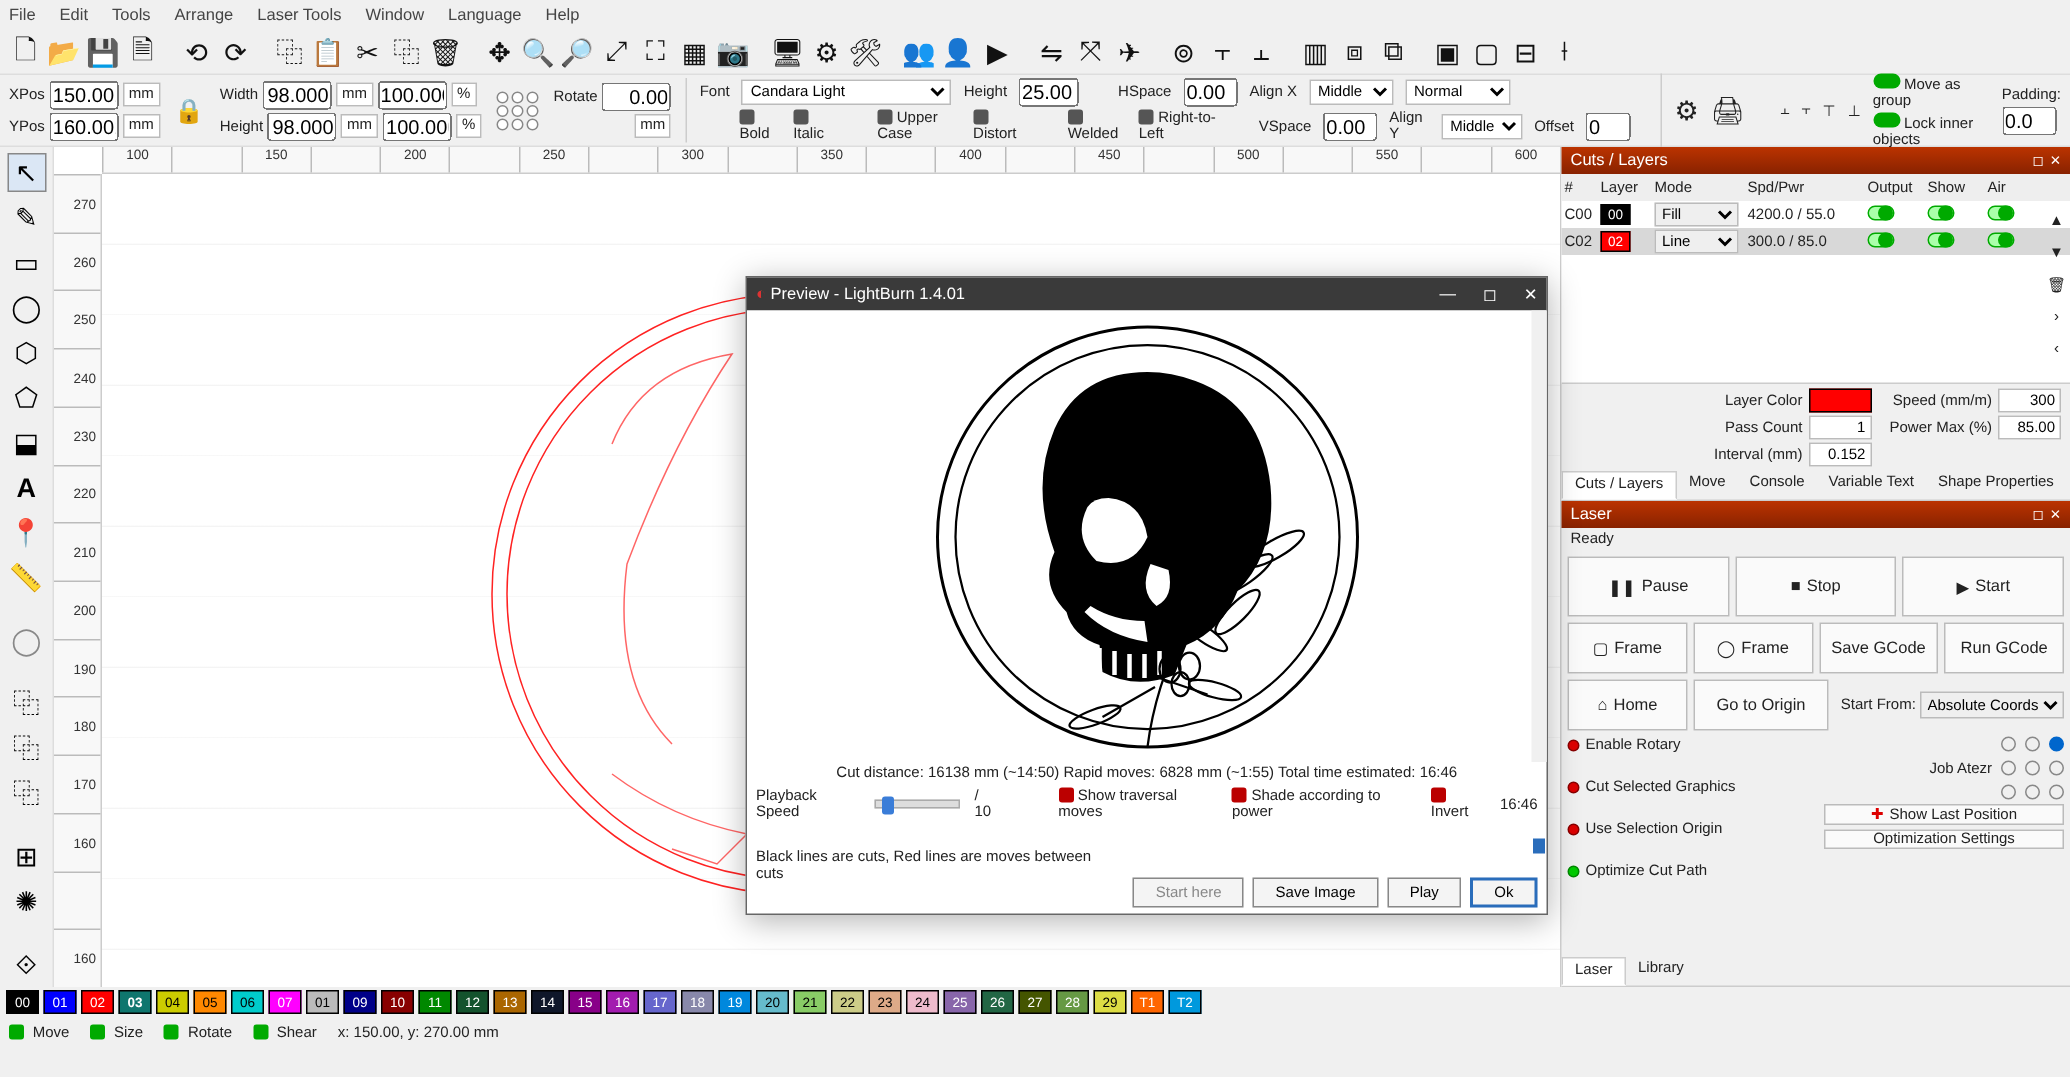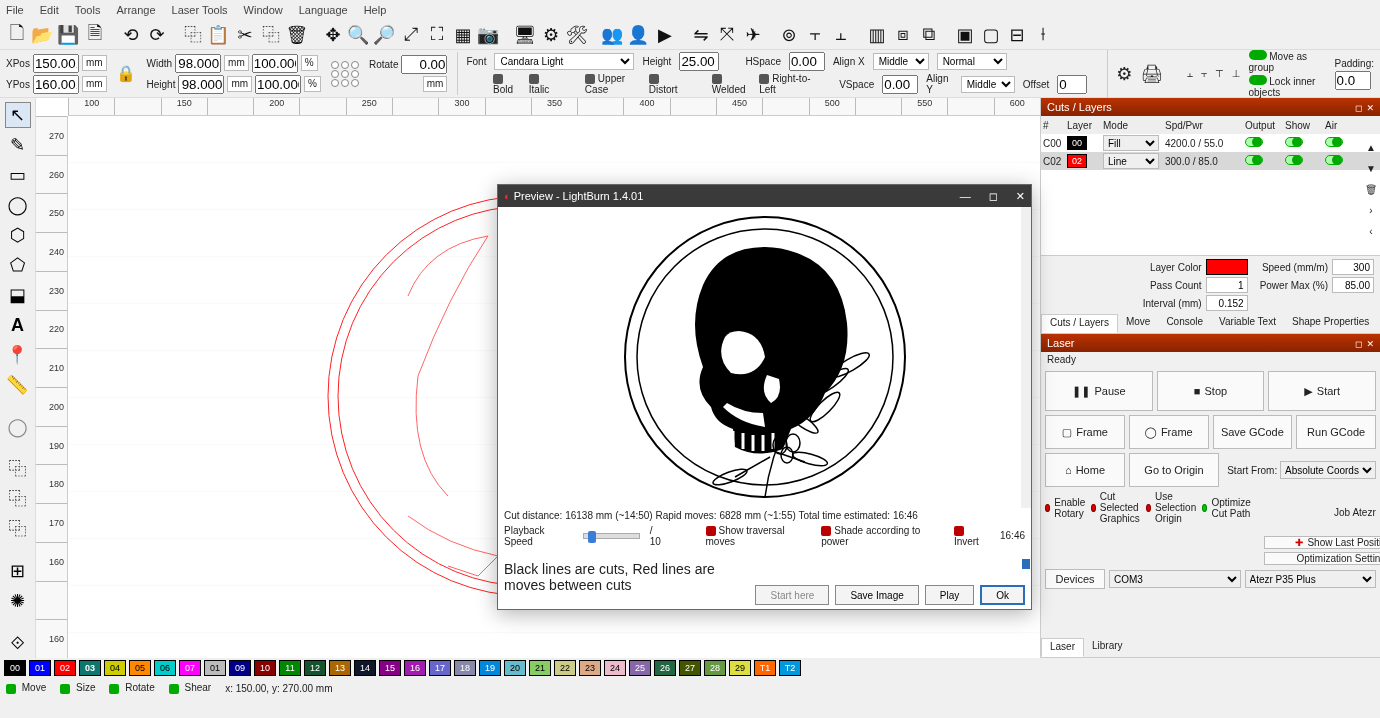--- a/index.html
+++ b/index.html
@@ -72,25 +72,25 @@
 
 .color-bar { height: 20px; display: flex; align-items: center; padding: 0 4px; gap: 3px; background: #f0f0f0; }
 .cbtn { width: 22px; height: 16px; border: 1px solid #000; color: #fff; font-size: 9px; display: flex; align-items: center; justify-content: center; }
 .status-bar { height: 20px; display: flex; align-items: center; padding: 0 6px; gap: 14px; background: #f0f0f0; font-size: 10px; }
 
 
 .preview { position: absolute; left: 497px; top: 184px; width: 535px; height: 426px; background: #fff; border: 1px solid #666; box-shadow: 0 4px 20px rgba(0,0,0,0.3); display: flex; flex-direction: column; }
 .preview .titlebar { height: 22px; background: #3a3a3a; color: #fff; display: flex; align-items: center; padding: 0 6px; font-size: 11px; justify-content: space-between; }
 .preview .titlebar .r { display: flex; gap: 18px; }
 .preview .canvas { flex: 1; background: #fff; display: flex; align-items: center; justify-content: center; position: relative; }
-.preview .stats { padding: 2px 6px; font-size: 10px; text-align: left; }
+.preview .stats { padding: 2px 6px; font-size: 10px; text-align: center; }
 .preview .ctrls { display: flex; align-items: center; gap: 10px; padding: 2px 6px; font-size: 10px; }
 .preview .ctrls .slider { width: 60px; height: 6px; background: #ddd; border: 1px solid #aaa; position: relative; }
 .preview .ctrls .slider::after { content: ""; position: absolute; left: 4px; top: -3px; width: 8px; height: 12px; background: #3a7dd8; border-radius: 2px; }
-.preview .hint { padding: 2px 6px; font-size: 14px; }
+.preview .hint { padding: 2px 6px; font-size: 10px; }
 .preview .btnrow { display: flex; gap: 6px; justify-content: flex-end; padding: 4px 6px; }
 .preview .btnrow button { padding: 2px 14px; border: 1px solid #888; background: #f4f4f4; font-size: 10px; height: 20px; margin-top: 36px; }
 .preview .btnrow button.primary { border: 2px solid #2a6dbb; }
 .prog-stub { position: absolute; right: 0; top: 0; width: 10px; height: 100%; background: #f0f0f0; }
 .prog-stub::after { content: ""; position: absolute; left: 1px; top: 352px; width: 8px; height: 10px; background: #2a6dbb; }
 
 .right-top-extras { display: flex; gap: 8px; align-items: center; font-size: 10px; }
 .green-pill { width: 18px; height: 10px; background: #0a0; border-radius: 5px; display: inline-block; }
 
 svg { display: block; }
@@ -440,21 +440,21 @@
         <div class="lbtn">◯ <span>Frame</span></div>
         <div class="lbtn">Save GCode</div>
         <div class="lbtn">Run GCode</div>
       </div>
       <div class="laser-btn-row" style="align-items:center">
         <div class="lbtn" style="flex:0 0 80px">⌂ <span>Home</span></div>
         <div class="lbtn" style="flex:0 0 90px">Go to Origin</div>
         <div style="flex:1;text-align:right"><span>Start From:</span> <select class="dev" style="width:96px"><option>Absolute Coords</option></select></div>
       </div>
       <div style="display:flex;gap:10px;align-items:flex-start">
-        <div style="flex:1;display:flex;flex-direction:row;gap:3px">
+        <div style="flex:1;display:flex;flex-direction:column;gap:17px">
           <div class="lsm">
               <span class="led red"></span>
               <span>Enable Rotary</span>
             </div>
           <div class="lsm">
               <span class="led red"></span>
               <span>Cut Selected Graphics</span>
             </div>
           <div class="lsm">
               <span class="led red"></span>
@@ -479,25 +479,20 @@
                 <span></span>
                 <span></span>
             </div>
           </div>
           <div class="lbtn" style="height:20px;width:160px;font-size:10px">
               <span style="color:#d00">✚</span> 
               <span>Show Last Position</span>
             </div>
           <div class="lbtn" style="height:20px;width:160px;font-size:10px">Optimization Settings</div>
         </div>
-      </div>
-      <div style="display:flex;gap:4px;align-items:center">
-        <div class="lbtn" style="flex:0 0 60px;height:20px">Devices</div>
-        <select class="dev" style="flex:1"><option>COM3</option></select>
-        <select class="dev" style="flex:1"><option>Atezr P35 Plus</option></select>
       </div>
     </div>
     <div style="flex:1"></div>
     <div class="tab-row">
       <span class="tab active">Laser</span>
       <span class="tab">Library</span>
     </div>
   </div>
 </div>
 

